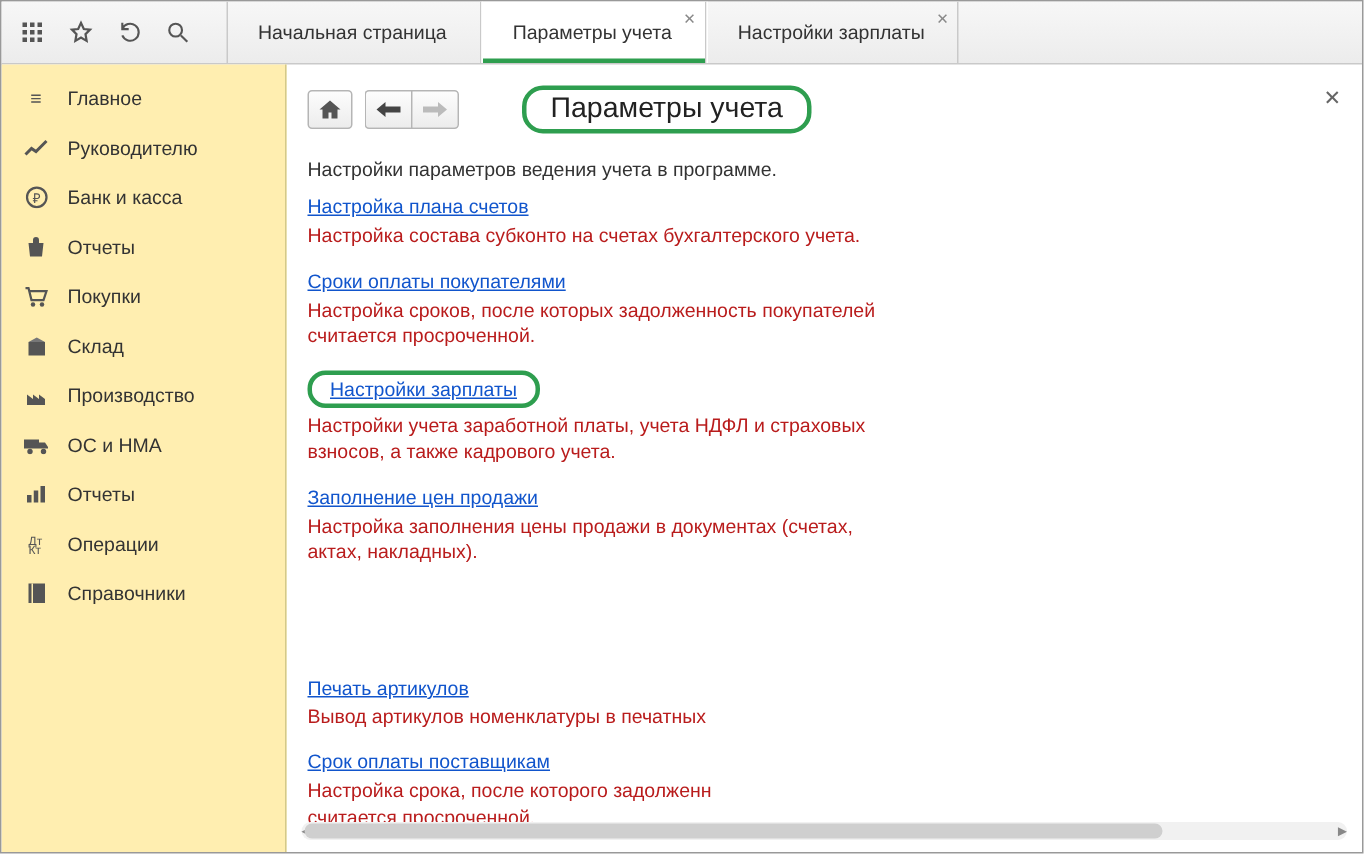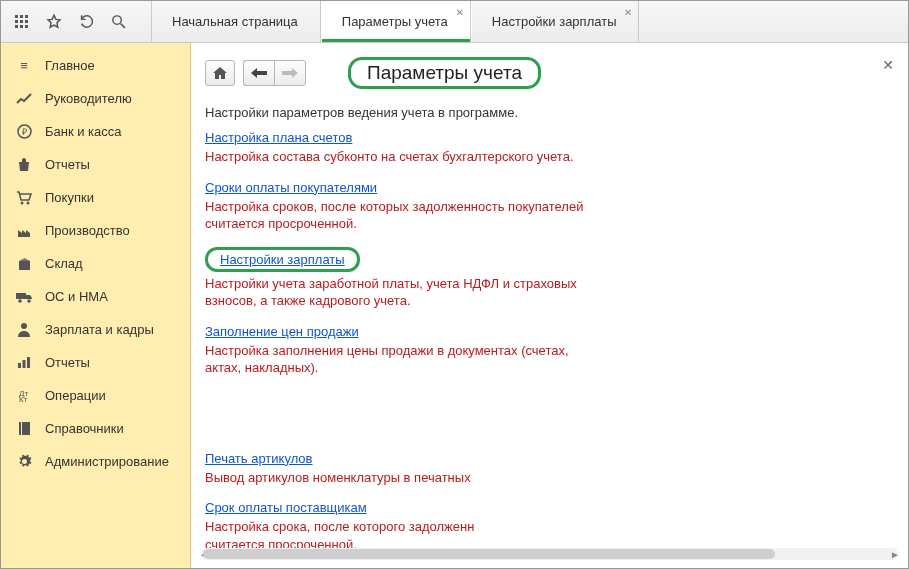--- a/index.html
+++ b/index.html
@@ -195,56 +195,47 @@
             <path d="M1 1h2l2 8h8l2-6H4" fill="none" stroke="#555" stroke-width="1.5"></path>
             <circle cx="6" cy="12" r="1.5" fill="#555"></circle>
             <circle cx="12" cy="12" r="1.5" fill="#555"></circle>
           </svg>
         </span>
         <span>Покупки</span>
       </div>
     <div class="side-item">
         <span class="icon">
           <svg width="15" height="14" viewBox="0 0 15 14">
-            <path d="M1 13V6l4 3V6l4 3V6l4 3v4z" fill="#555"></path>
-          </svg>
-        </span>
-        <span>Производство</span>
-      </div>
-    <div class="side-item">
-        <span class="icon">
-          <svg width="15" height="14" viewBox="0 0 15 14">
             <rect x="2" y="4" width="11" height="9" fill="#555"></rect>
             <polygon points="2,4 7.5,1 13,4" fill="#777"></polygon>
           </svg>
         </span>
         <span>Склад</span>
+      </div>
+    <div class="side-item">
+        <span class="icon">
+          <svg width="15" height="14" viewBox="0 0 15 14">
+            <path d="M1 13V6l4 3V6l4 3V6l4 3v4z" fill="#555"></path>
+          </svg>
+        </span>
+        <span>Производство</span>
       </div>
     <div class="side-item">
         <span class="icon">
           <svg width="17" height="12" viewBox="0 0 17 12">
             <rect x="0" y="2" width="10" height="6" fill="#555"></rect>
             <path d="M10 4h4l2 3v1h-6z" fill="#555"></path>
             <circle cx="4" cy="10" r="1.8" fill="#555"></circle>
             <circle cx="13" cy="10" r="1.8" fill="#555"></circle>
           </svg>
         </span>
         <span>ОС и НМА</span>
       </div>
     <div class="side-item">
         <span class="icon">
-          <svg width="14" height="15" viewBox="0 0 14 15">
-            <circle cx="7" cy="4" r="3" fill="#555"></circle>
-            <path d="M1 15c0-4 3-6 6-6s6 2 6 6z" fill="#555"></path>
-          </svg>
-        </span>
-        <span>Зарплата и кадры</span>
-      </div>
-    <div class="side-item">
-        <span class="icon">
           <svg width="14" height="13" viewBox="0 0 14 13">
             <rect x="1" y="7" width="3" height="5" fill="#555"></rect>
             <rect x="5.5" y="4" width="3" height="8" fill="#555"></rect>
             <rect x="10" y="1" width="3" height="11" fill="#555"></rect>
           </svg>
         </span>
         <span>Отчеты</span>
       </div>
     <div class="side-item">
         <span class="icon">
@@ -256,28 +247,20 @@
         <span>Операции</span>
       </div>
     <div class="side-item">
         <span class="icon">
           <svg width="13" height="15" viewBox="0 0 13 15">
             <rect x="1" y="1" width="11" height="13" fill="#555"></rect>
             <rect x="3" y="1" width="1" height="13" fill="#ffeeb0"></rect>
           </svg>
         </span>
         <span>Справочники</span>
-      </div>
-    <div class="side-item">
-        <span class="icon">
-          <svg width="15" height="15" viewBox="0 0 24 24">
-            <path fill="#555" d="M12 8a4 4 0 1 0 0 8 4 4 0 0 0 0-8zm9 4l2 1-1 3-2-1a9 9 0 0 1-2 2l1 2-3 1-1-2a9 9 0 0 1-3 0l-1 2-3-1 1-2a9 9 0 0 1-2-2l-2 1-1-3 2-1a9 9 0 0 1 0-3l-2-1 1-3 2 1a9 9 0 0 1 2-2l-1-2 3-1 1 2a9 9 0 0 1 3 0l1-2 3 1-1 2a9 9 0 0 1 2 2l2-1 1 3-2 1a9 9 0 0 1 0 3z"></path>
-          </svg>
-        </span>
-        <span>Администрирование</span>
       </div>
   </div>
 
   <div class="content">
     <span class="close-x">✕</span>
     <div class="toolbar">
       <div class="btn">
         <svg width="16" height="14" viewBox="0 0 16 14">
             <path d="M8 1L1 7h2v6h4V9h2v4h4V7h2z" fill="#555"></path>
           </svg>

